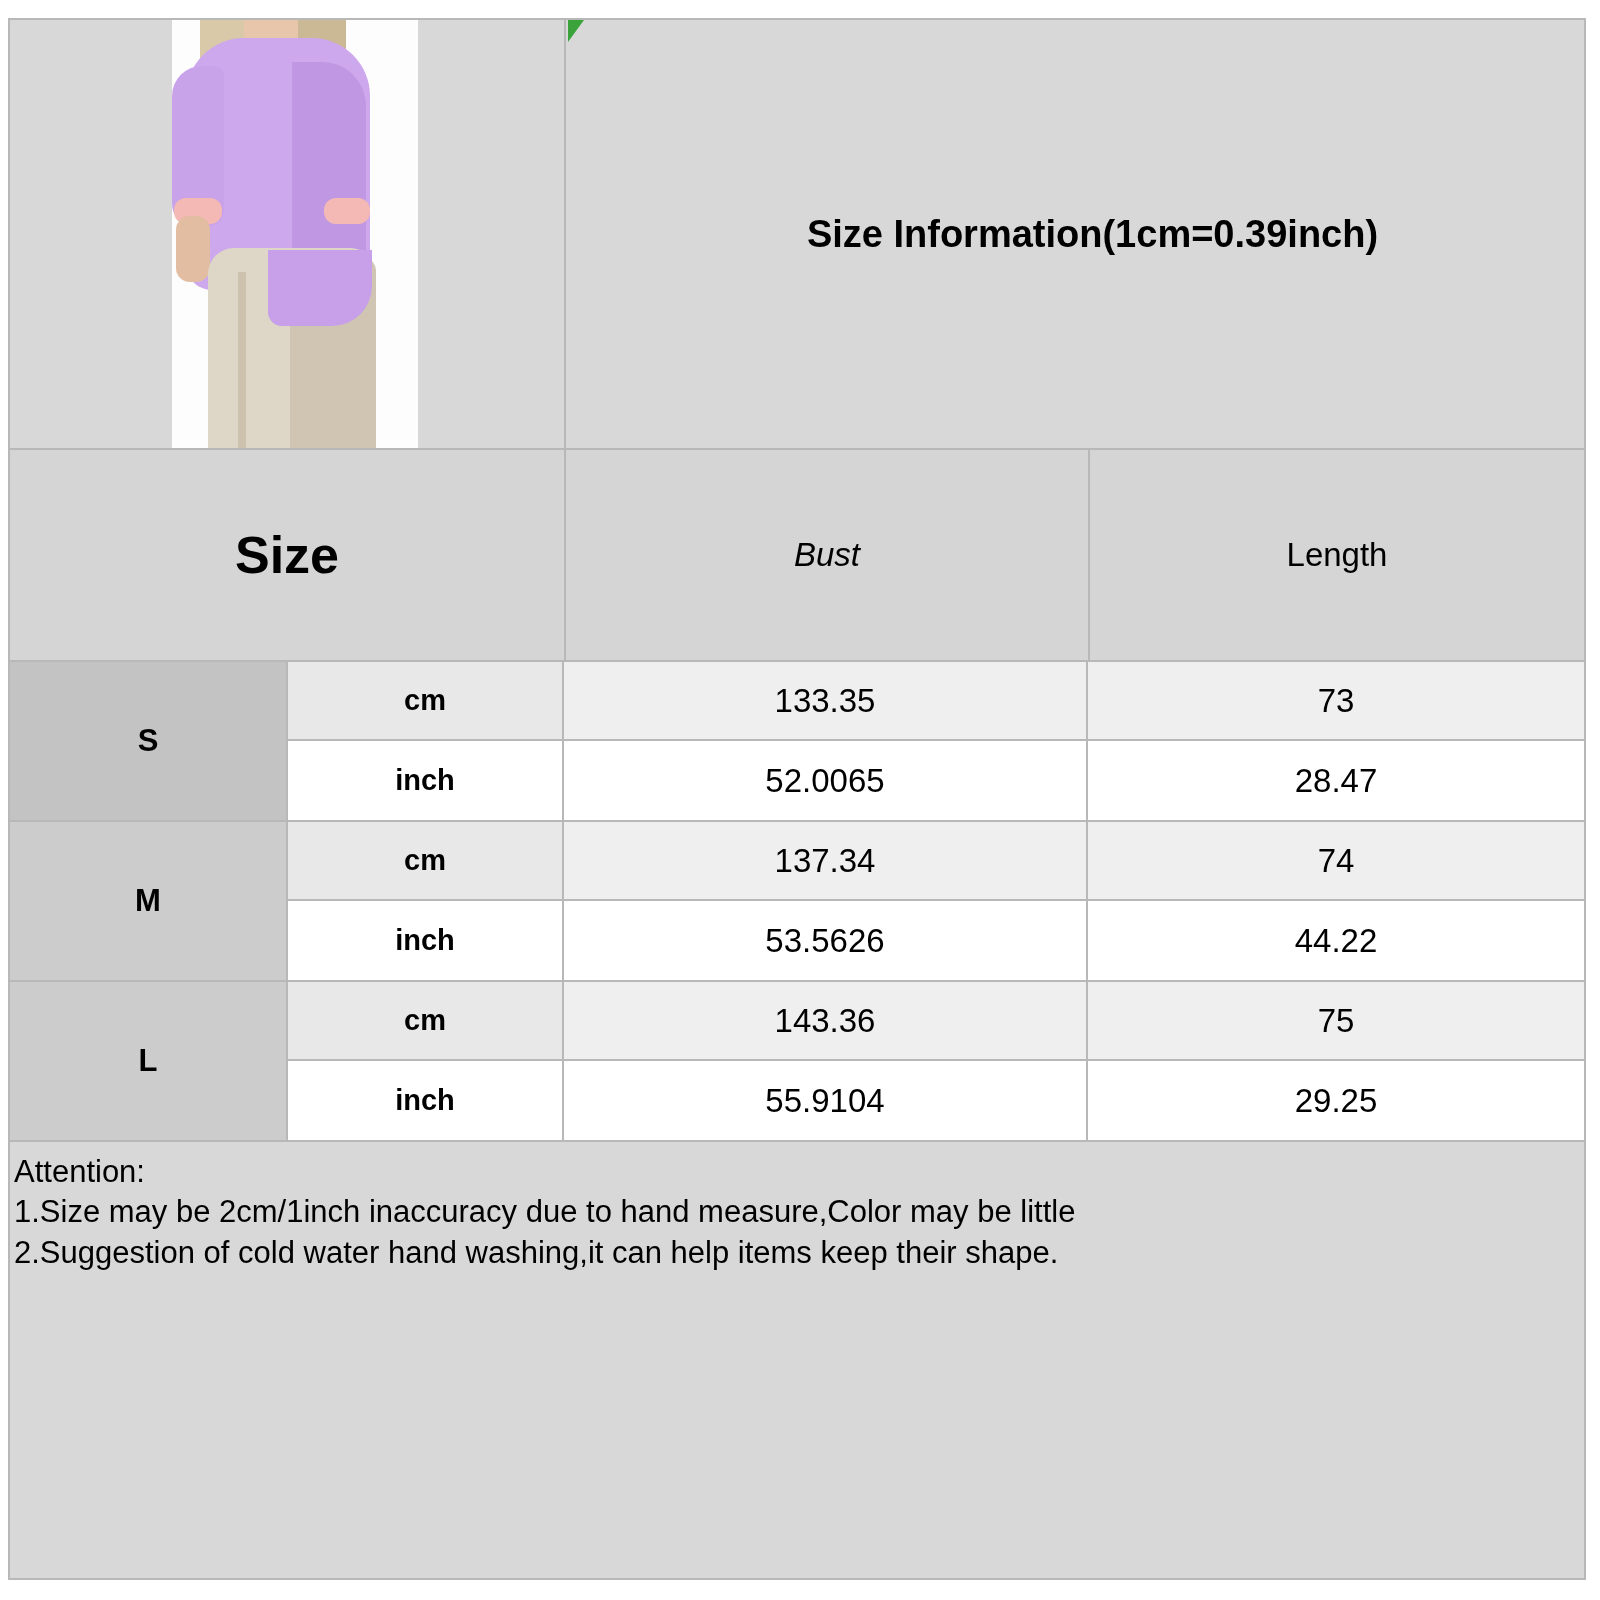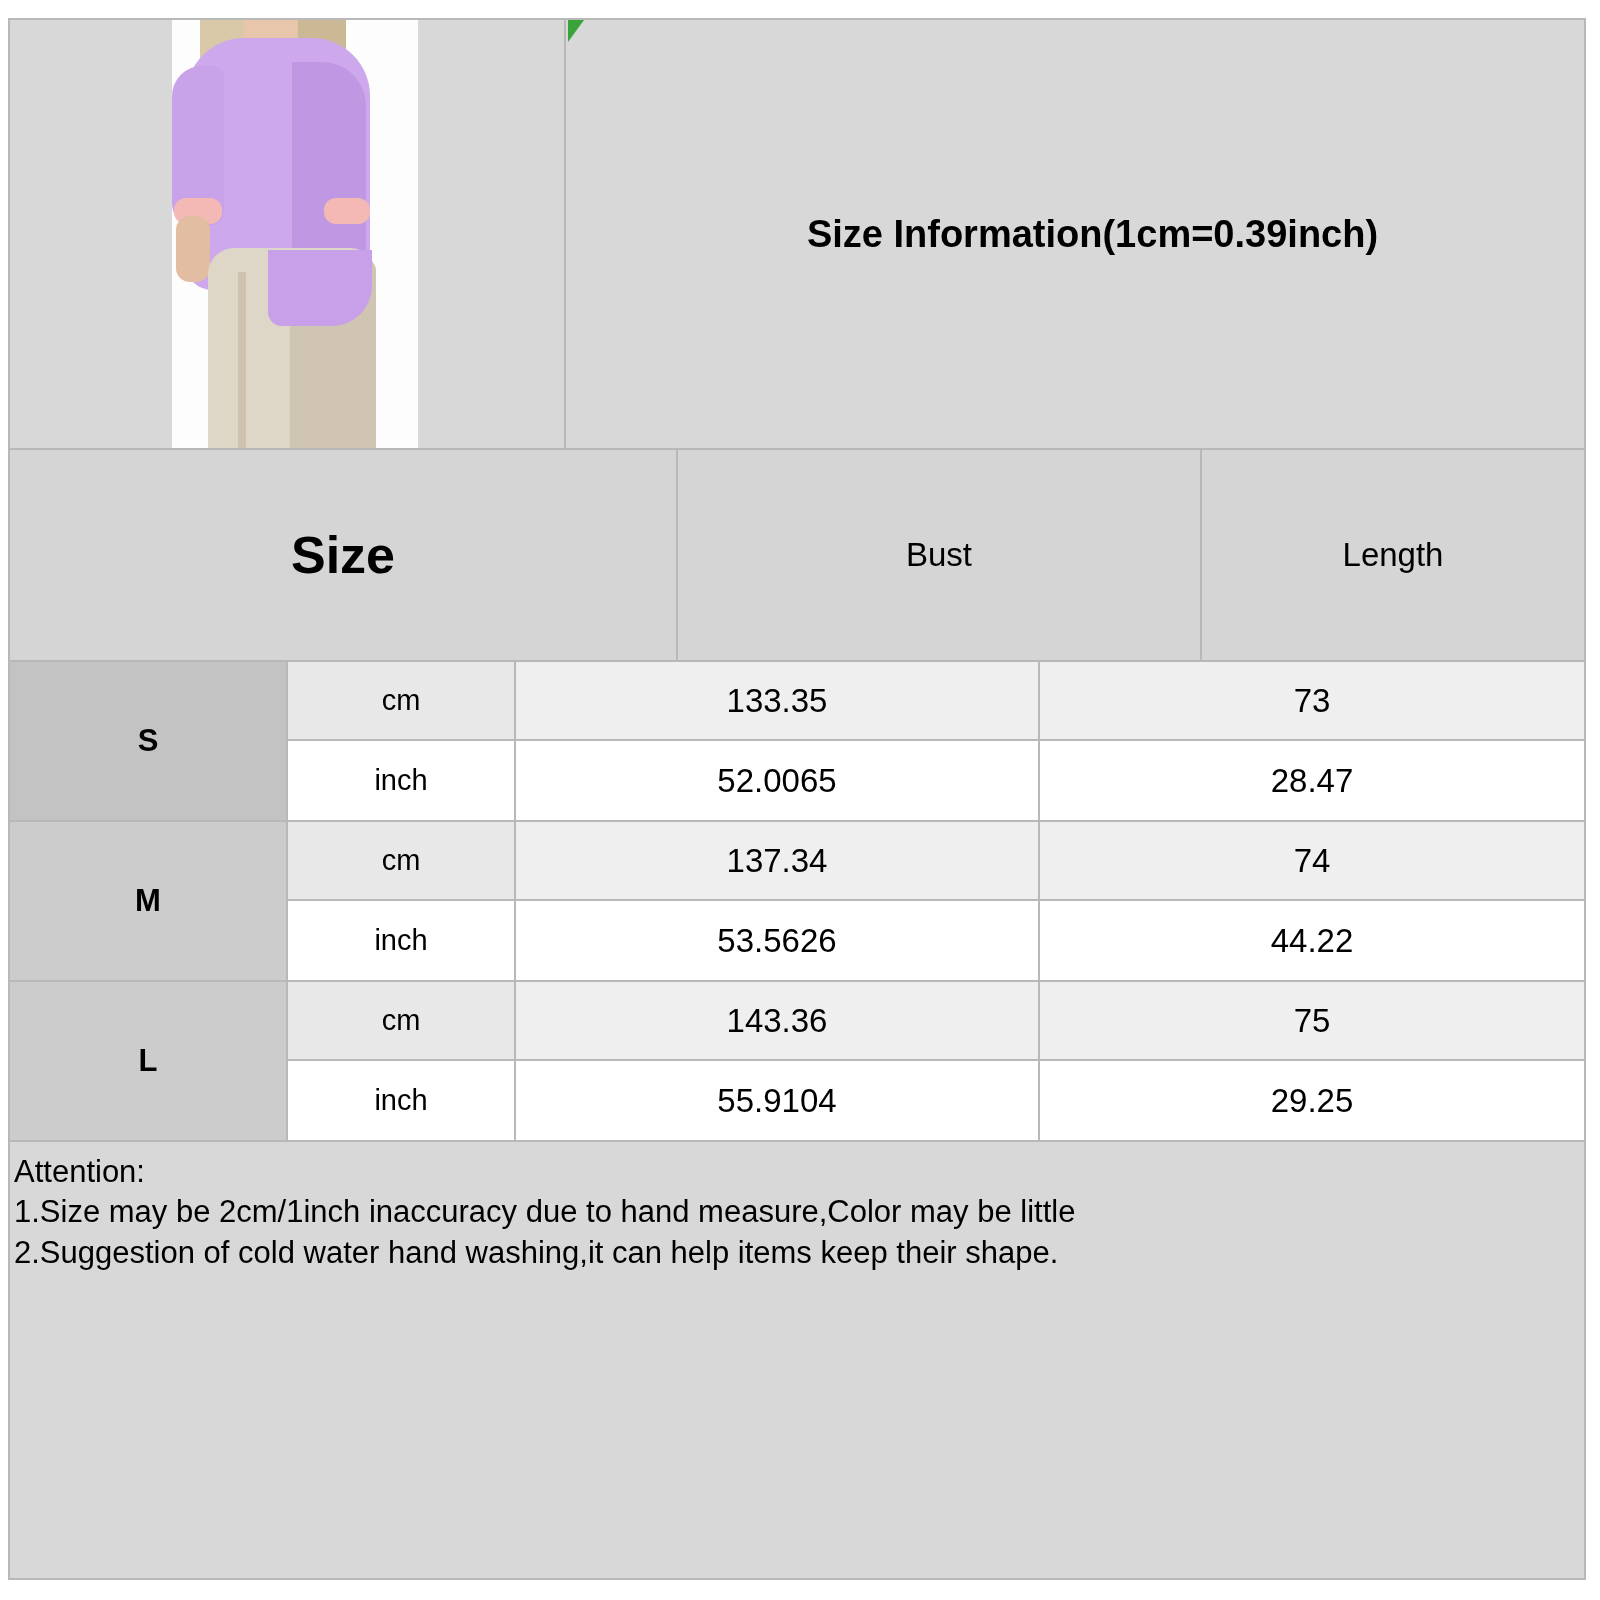--- a/index.html
+++ b/index.html
@@ -113,39 +113,40 @@
   }
 
   
   .head-row {
     display: flex;
     height: 212px;
     border-bottom: 2px solid #b8b8b8;
     box-sizing: border-box;
   }
   .head-size {
-    width: 668px;
+    width: 556px;
     border-right: 2px solid #b8b8b8;
     box-sizing: border-box;
     display: flex;
     align-items: center;
     justify-content: center;
     background: #d5d5d5;
     font-size: 52px;
     font-weight: bold;
   }
   .head-bust {
     width: 524px;
     border-right: 2px solid #b8b8b8;
     box-sizing: border-box;
     display: flex;
     align-items: center;
     justify-content: center;
     background: #d5d5d5;
     font-size: 33px;
+    font-style: italic;
   }
   .head-length {
     flex: 1;
     box-sizing: border-box;
     display: flex;
     align-items: center;
     justify-content: center;
     background: #d5d5d5;
     font-size: 33px;
   }
@@ -174,28 +175,28 @@
     display: flex;
     flex-direction: column;
   }
   .unit-row {
     display: flex;
     height: 50%;
     box-sizing: border-box;
   }
   .unit-row.first { border-bottom: 2px solid #b8b8b8; }
   .cell-unit {
-    width: 228px;
+    width: 276px;
     border-right: 2px solid #b8b8b8;
     box-sizing: border-box;
     display: flex;
     align-items: center;
     justify-content: center;
     font-size: 29px;
-    font-weight: normal;
+    font-weight: bold;
     background: #e8e8e8;
   }
   .cell-bust {
     width: 524px;
     border-right: 2px solid #b8b8b8;
     box-sizing: border-box;
     display: flex;
     align-items: center;
     justify-content: center;
     font-size: 33px;

